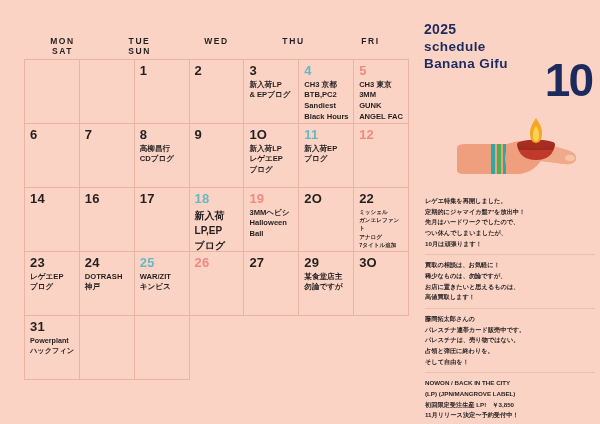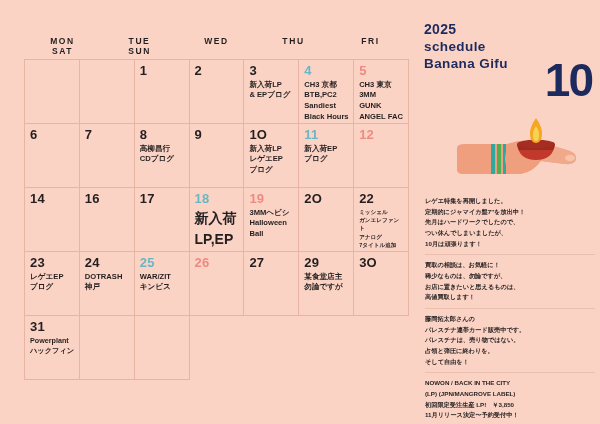--- a/index.html
+++ b/index.html
@@ -55,21 +55,21 @@
   .daynum.sat{color:#69b7c4;}
   .daynum.sun{color:#ef8a82;}
   .ev{
     font-size:7.6px;
     line-height:1.42;
     color:#231f20;
     font-weight:700;
     word-break:break-all;
   }
   .ev.tiny{font-size:5.6px;line-height:1.5;}
-  .ev.big{font-size:14px;line-height:1.5;}
+  .ev.big{font-size:10px;line-height:1.5;}
   .ev.mid{font-size:7.2px;line-height:1.5;font-weight:700;}
 
   
   .panel{
     position:absolute;left:424px;top:22px;width:168px;
   }
   .year{
     font-size:14px;font-weight:700;color:#1d2a5e;
     letter-spacing:.3px;line-height:1.1;margin-bottom:2px;
   }

